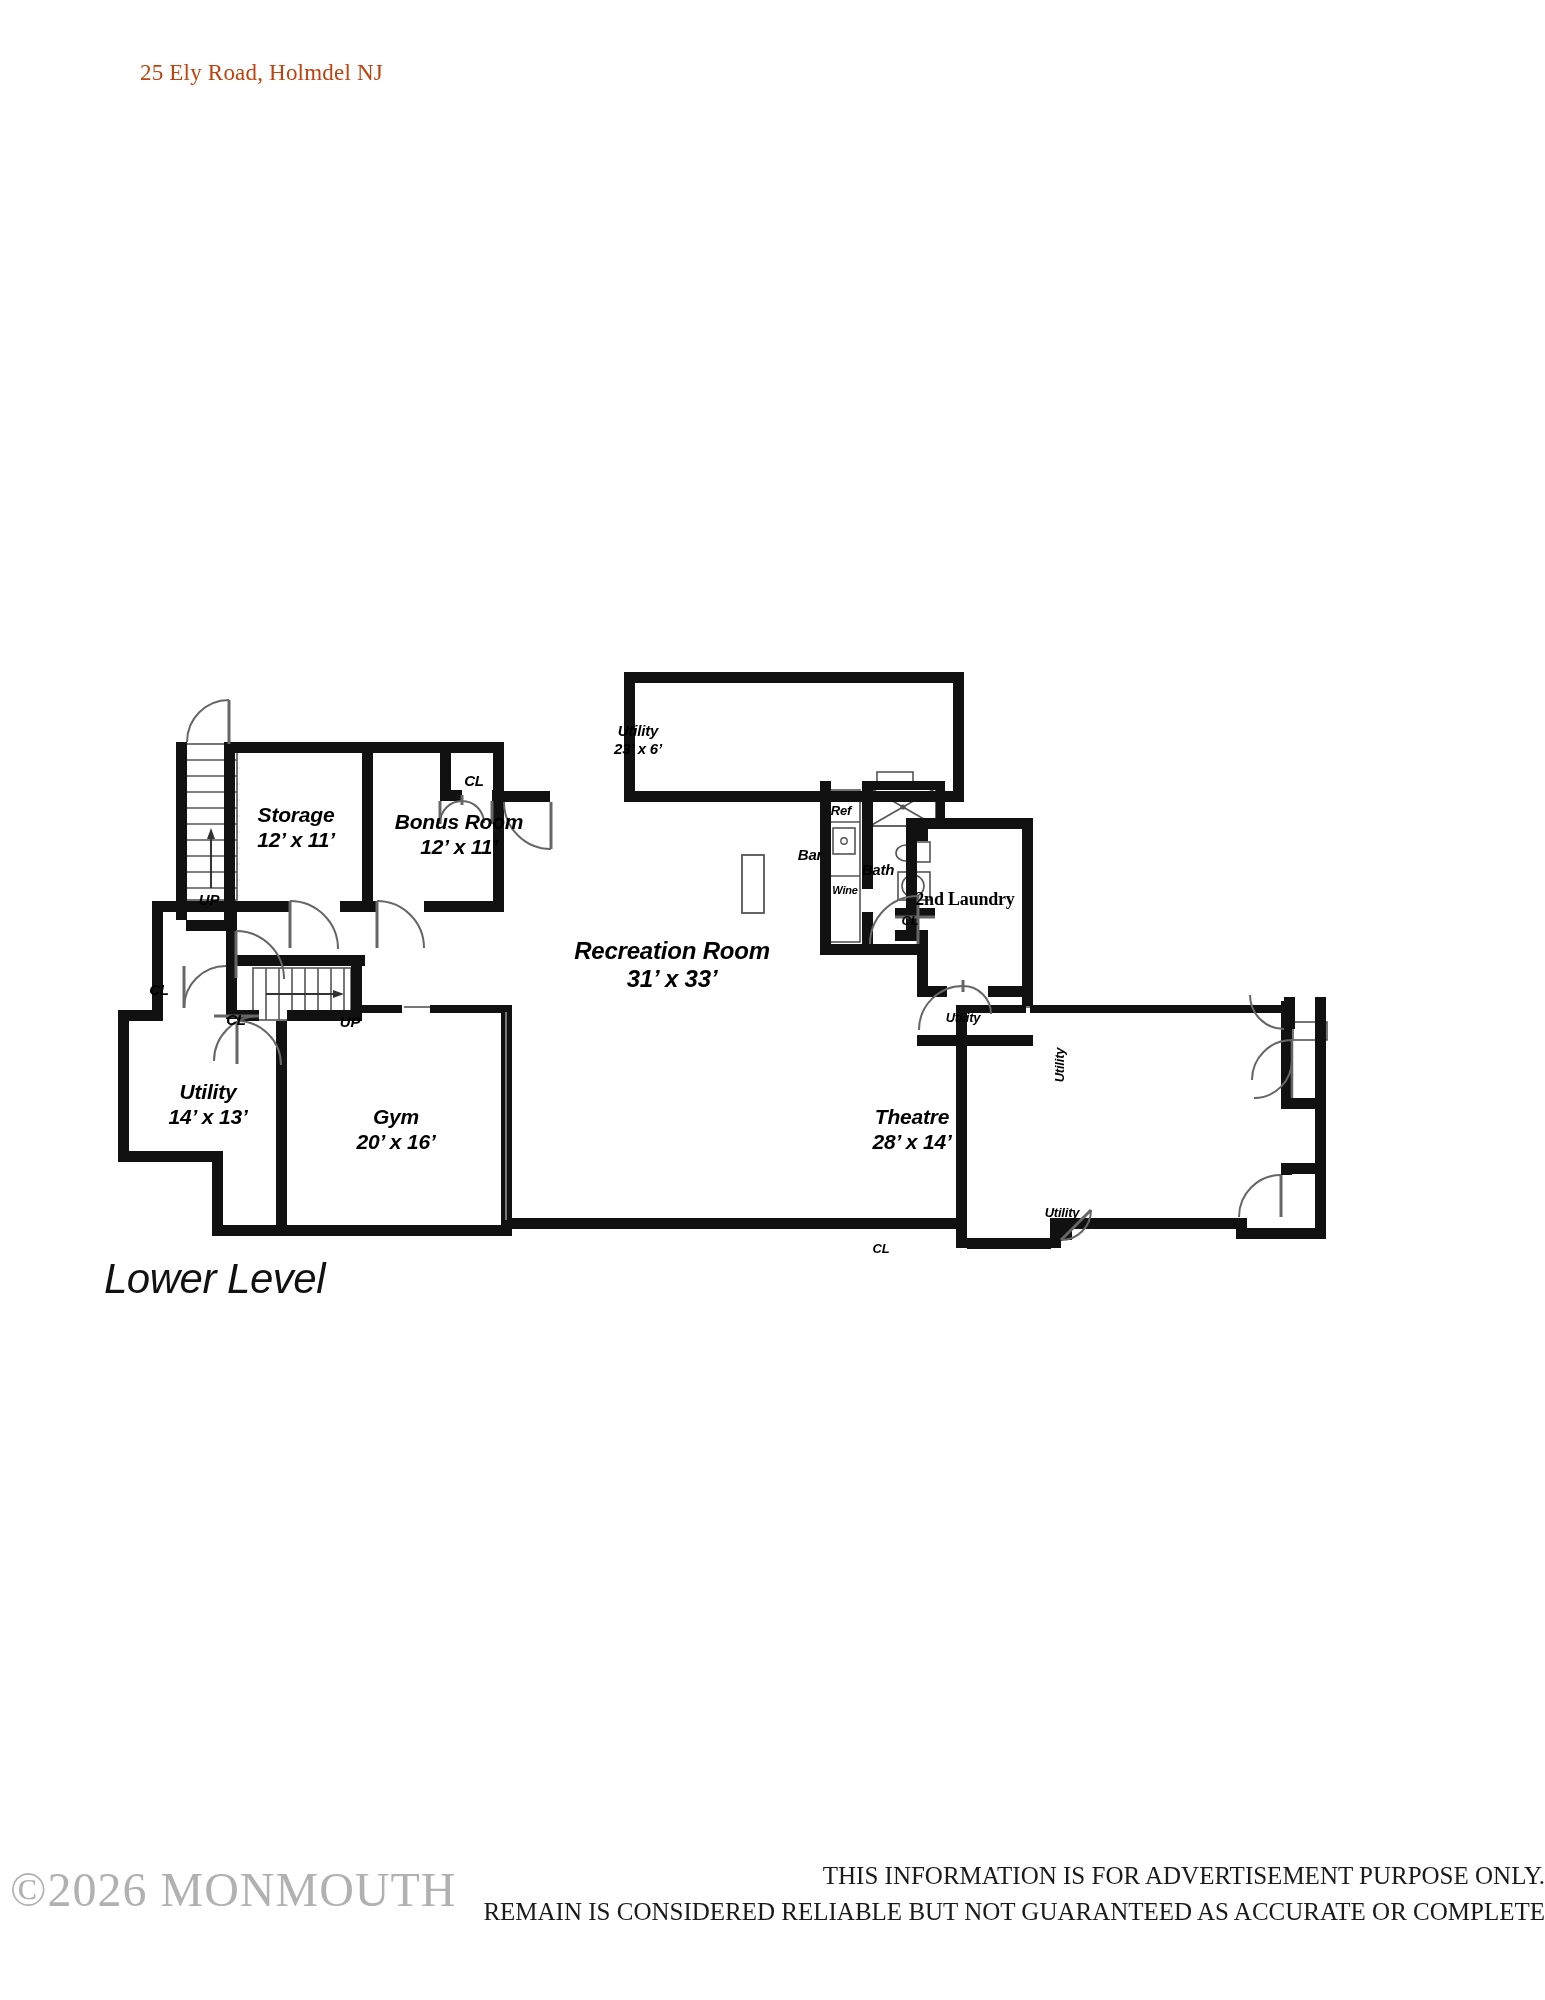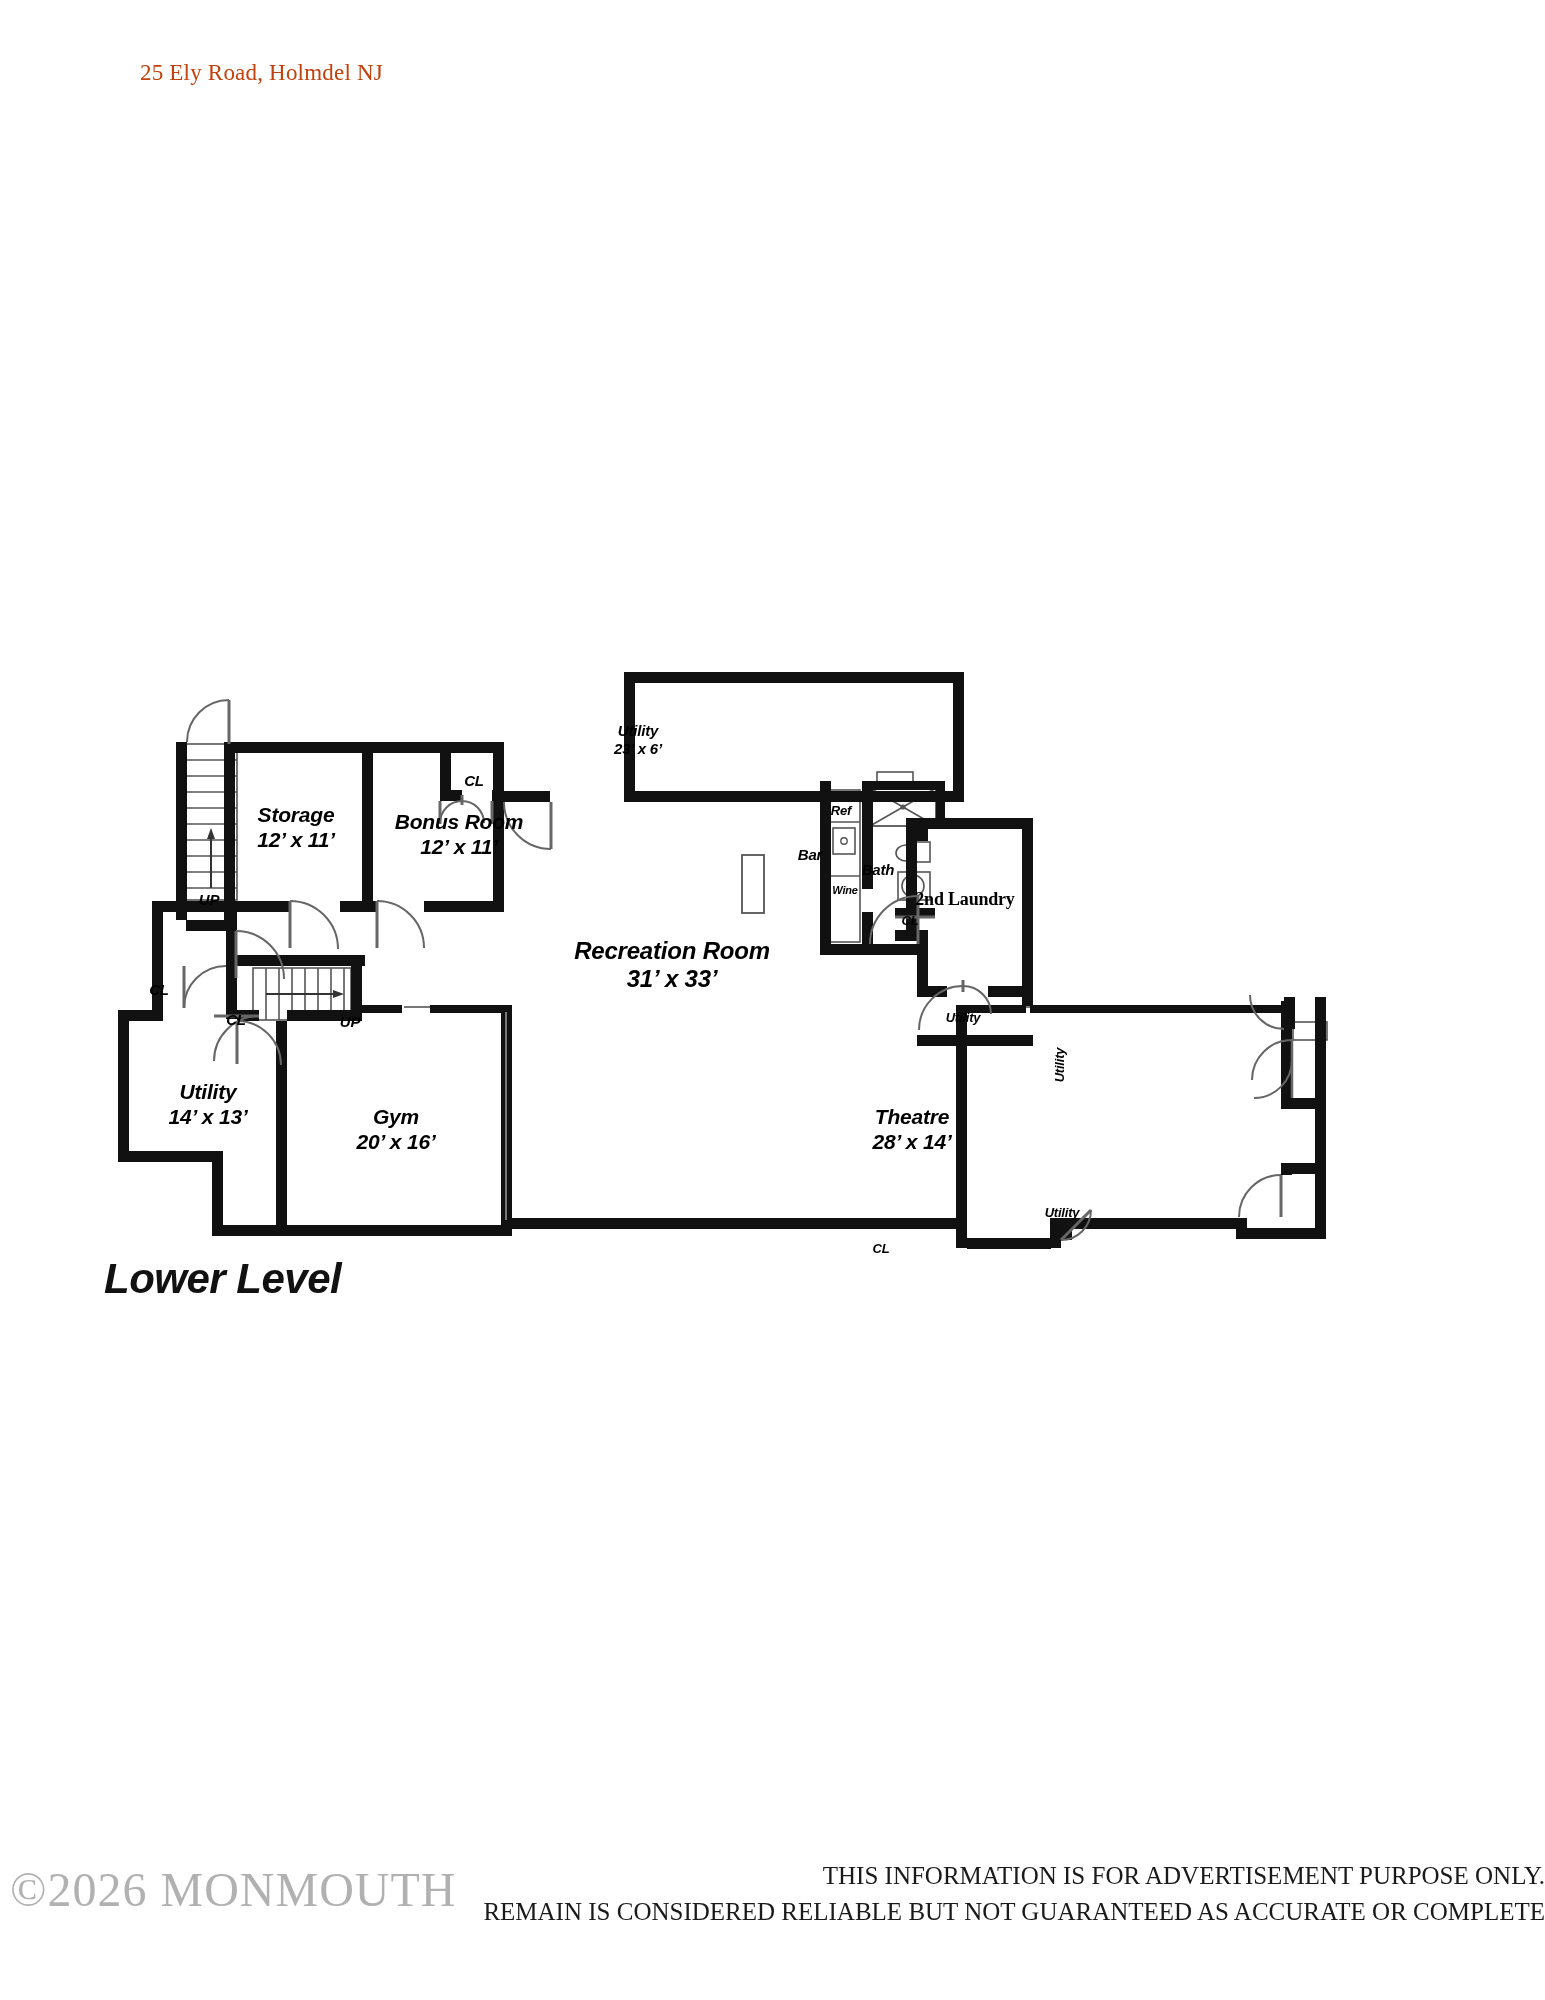--- a/index.html
+++ b/index.html
@@ -68,21 +68,21 @@
     font-weight: bold;
   }
 
   .rot-90 { transform: translate(-50%, -50%) rotate(-90deg); }
 
   #level-title {
     position: absolute;
     left: 104px;
     top: 1255px;
     font-family: "Liberation Sans", sans-serif;
-    font-weight: bold;
+    font-weight: normal;
     font-style: italic;
     font-size: 42px;
     color: #111;
     letter-spacing: -0.5px;
     white-space: nowrap;
   }
 
   
   #footer {
     position: absolute;

